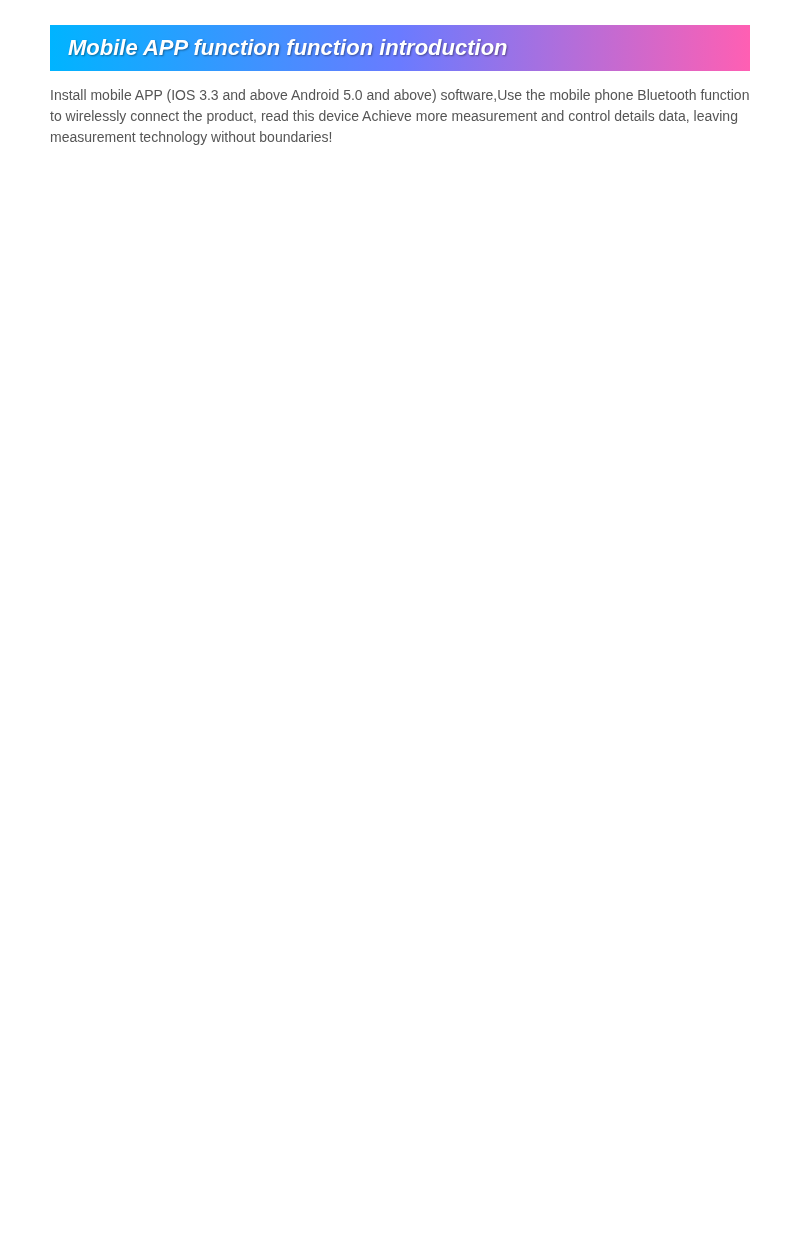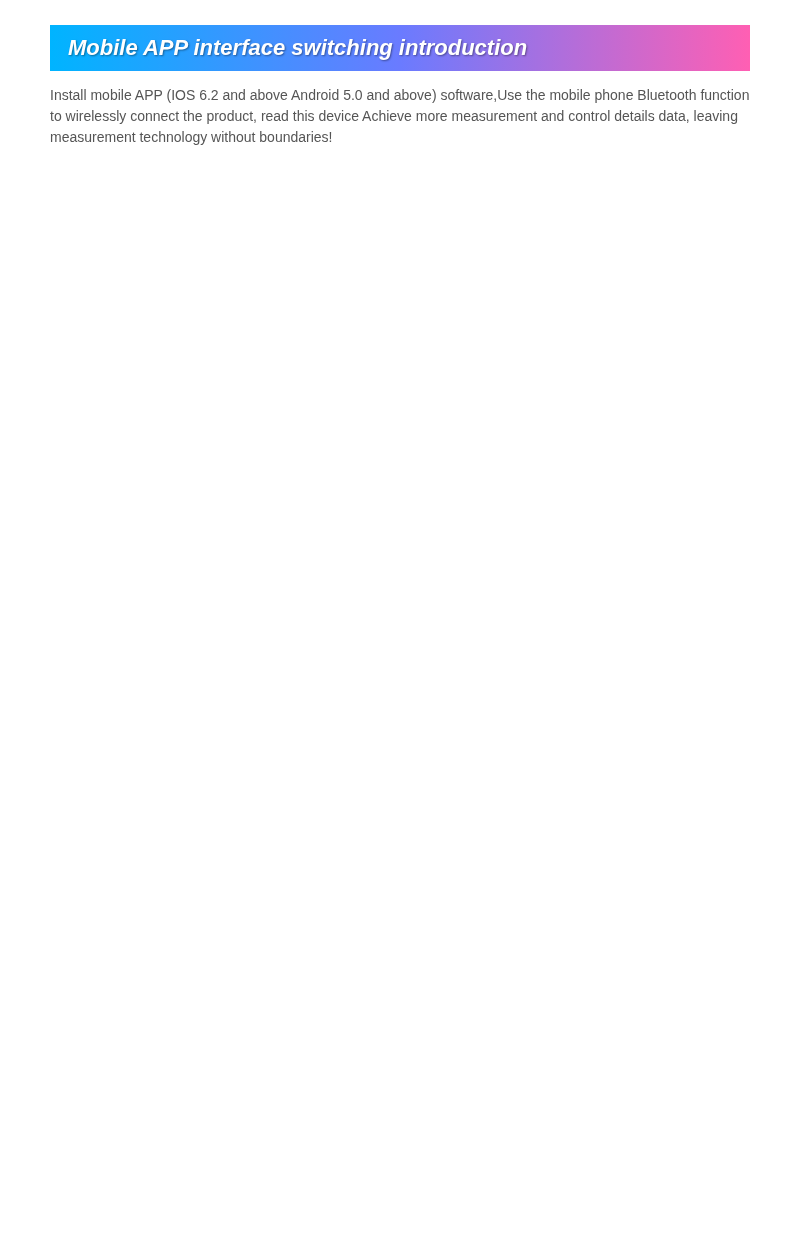--- a/index.html
+++ b/index.html
@@ -94,22 +94,22 @@
   .ex-grid .h .c{background:#f0f0f0;}
   .sel { outline:1px solid #0a5; }
   .ex-foot{background:#f5f5f5;border-top:1px solid #ddd;padding:2px 6px;}
 
   svg{display:block;}
 </style>
 </head>
 <body>
 
 <div class="container">
-  <div class="title-bar">Mobile APP interface switching introduction</div>
-  <p class="intro">Install mobile APP (IOS 6.2 and above Android 5.0 and above) software,Use the mobile phone Bluetooth function to wirelessly connect the product, read this device Achieve more measurement and control details data, leaving measurement technology without boundaries!</p>
+  <div class="title-bar">Mobile APP function function introduction</div>
+  <p class="intro">Install mobile APP (IOS 3.3 and above Android 5.0 and above) software,Use the mobile phone Bluetooth function to wirelessly connect the product, read this device Achieve more measurement and control details data, leaving measurement technology without boundaries!</p>
 </div>
 
 <div class="bt-thumb">
  <div class="bt-back">
   <div id="bt-sides"></div>
   <div class="bt-pop">
     <div id="bt-list">
           <div class="bt-item"><b>AT4PBW_BLE</b><span>6727DCC0-2174-D748-F948-CFD66D...</span></div>
           <div class="bt-item"><b>UC96_BLE</b><span>1F69261C-C75B-BCAD-B9FE-14ACF6...</span></div>
           <div class="bt-item"><b>JL24WB_BLE</b><span>1AAB8B83-F7CE-602B-14A4-F6332F...</span></div>

